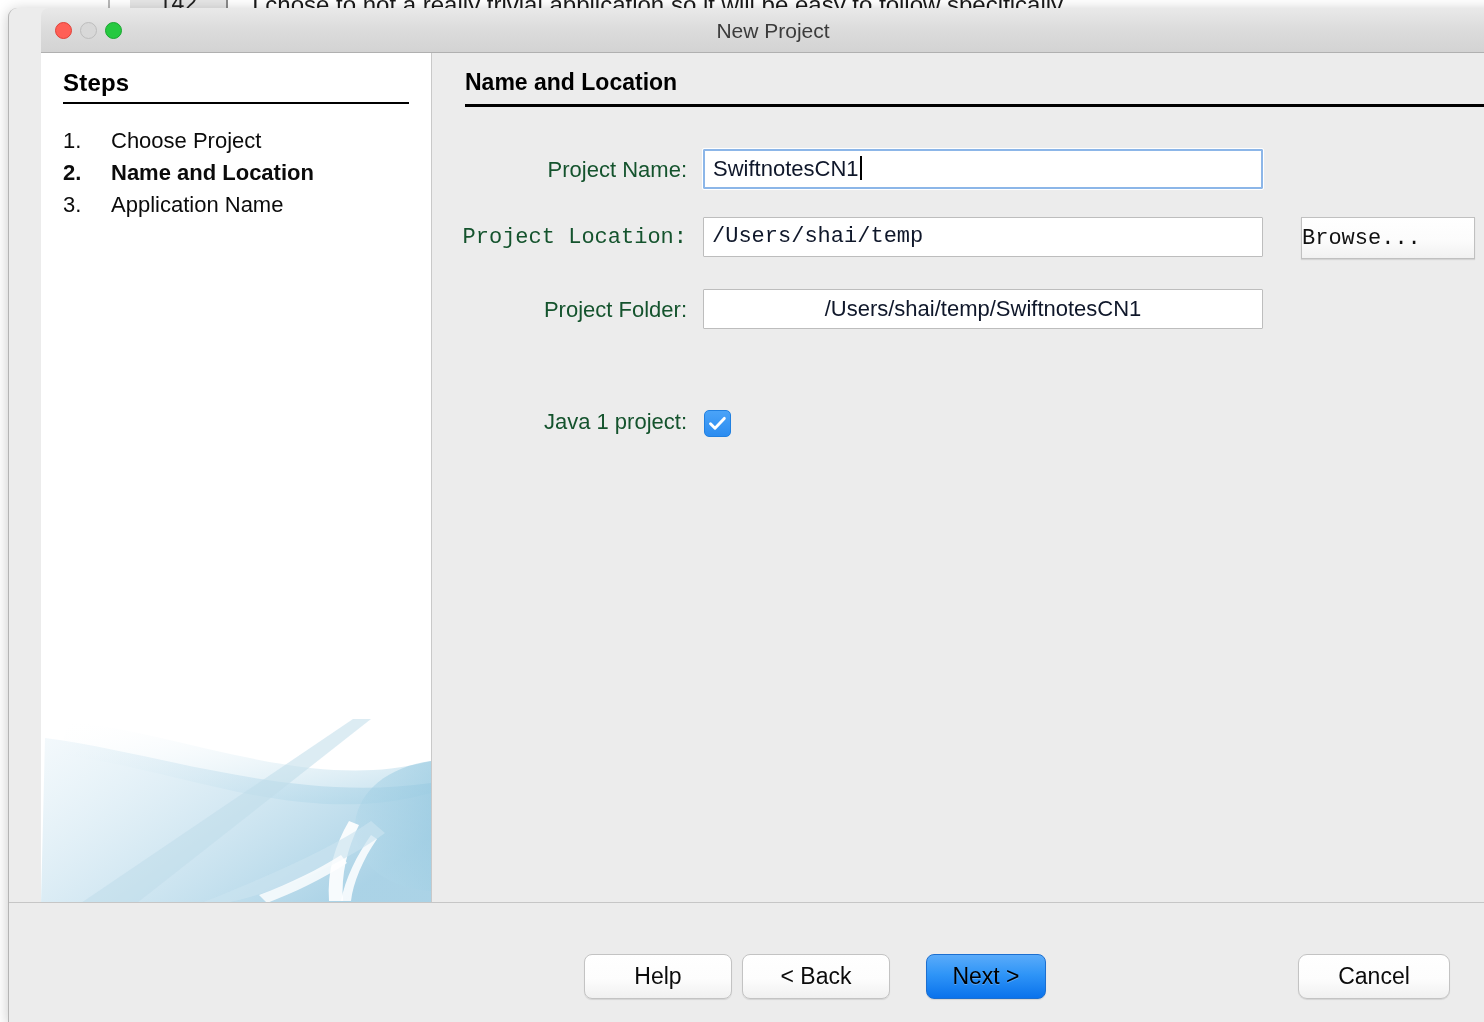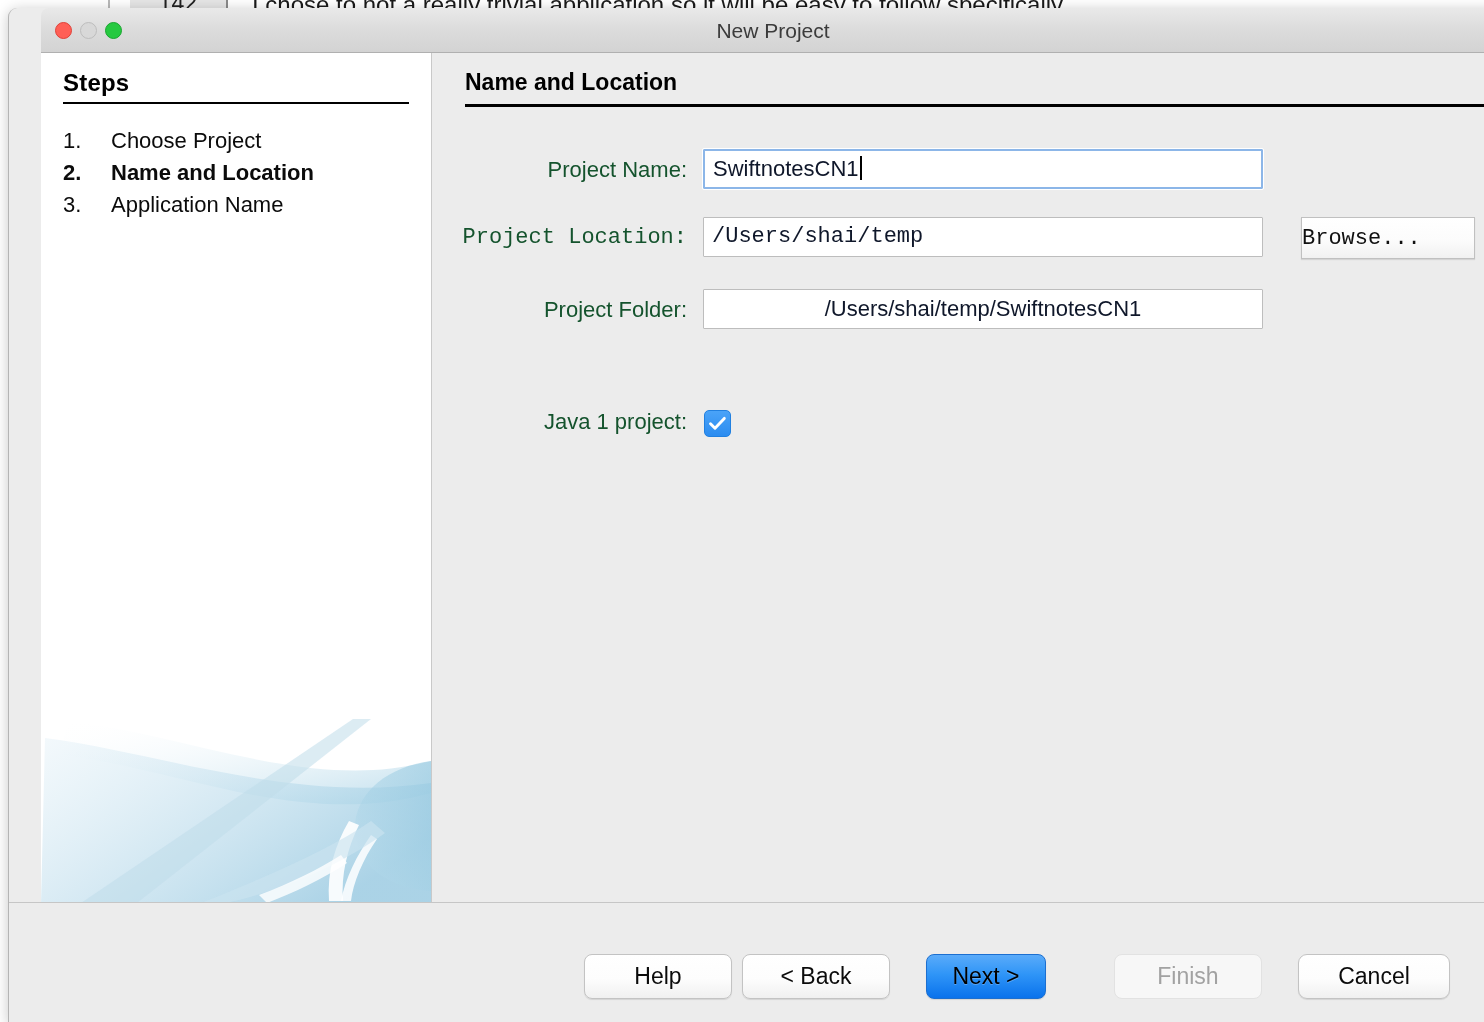--- a/index.html
+++ b/index.html
@@ -437,16 +437,15 @@
           </svg>
         </div>
       </div>
     </div>
   </div>
 
   <div class="btnbar">
     <div class="btn btn-help">Help</div>
     <div class="btn btn-back">&lt; Back</div>
     <div class="btn btn-next">Next &gt;</div>
-    <div class="btn btn-finish">Finish</div>
     <div class="btn btn-cancel">Cancel</div>
   </div>
 </div>
 
 </body></html>

